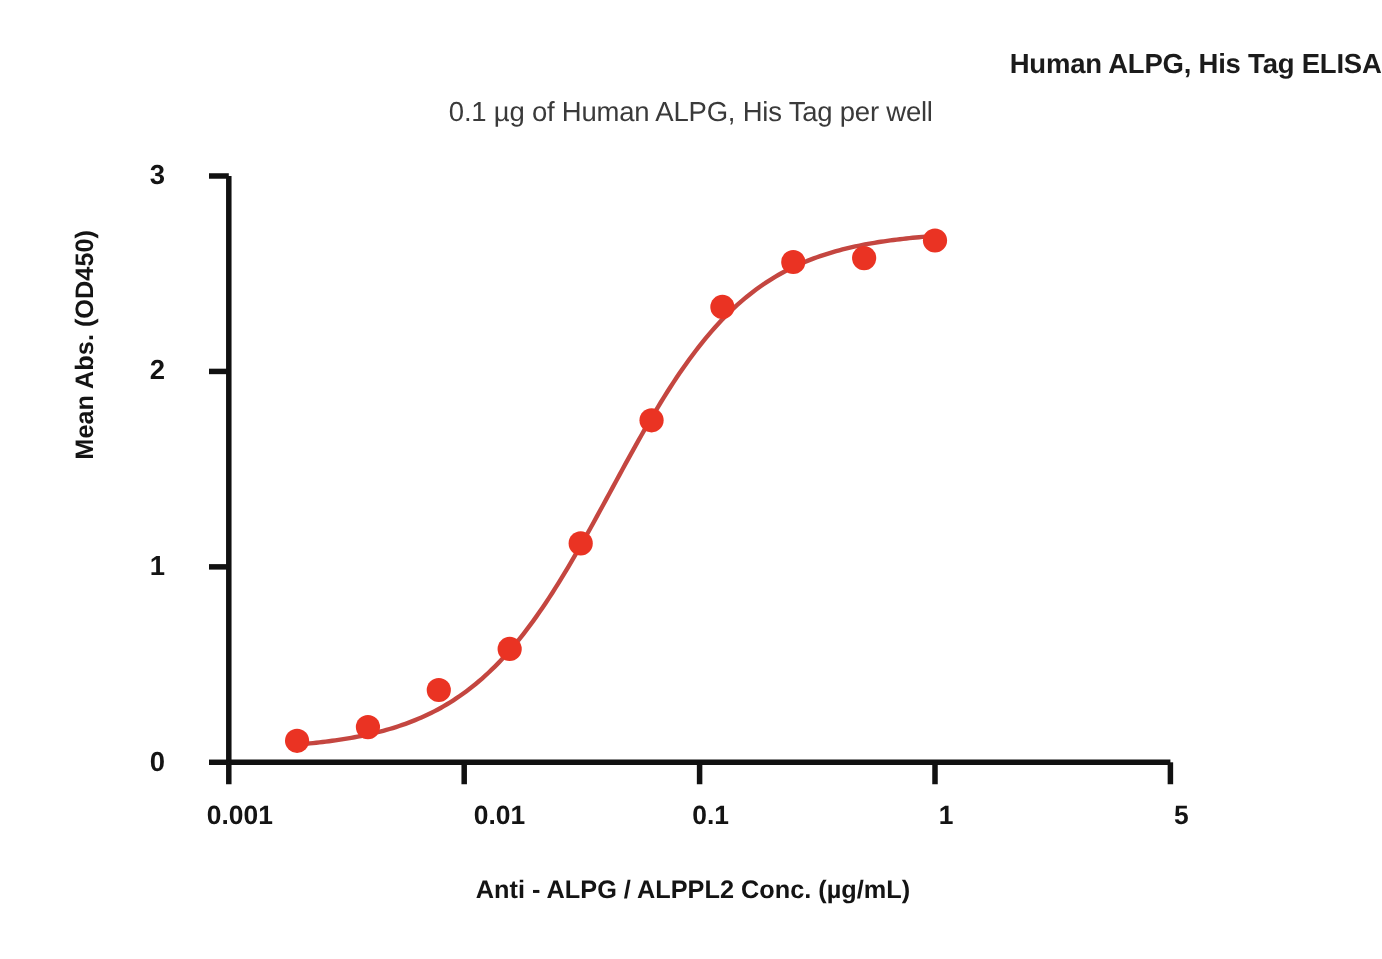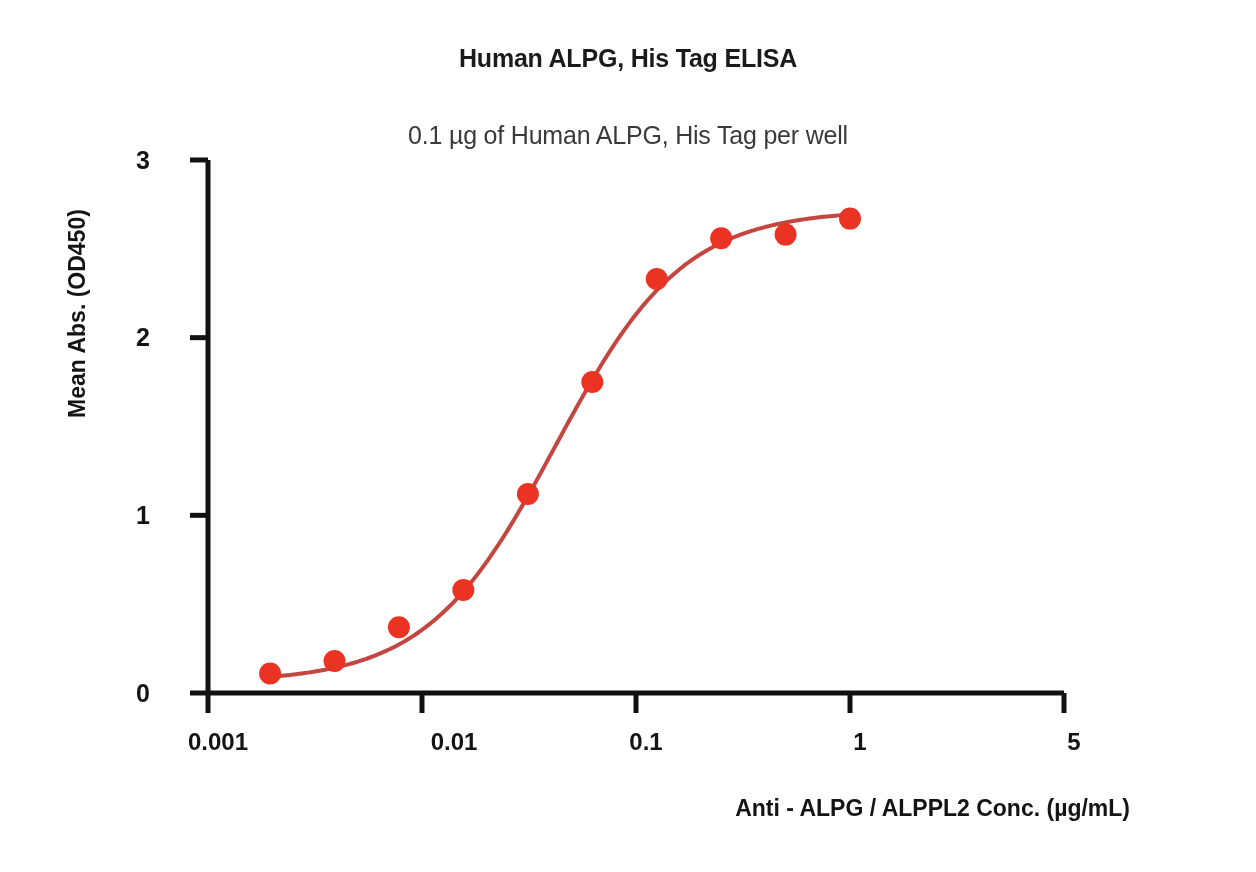--- a/index.html
+++ b/index.html
@@ -17,56 +17,55 @@
   #figure {
     position: relative;
     width: 1256px;
     height: 872px;
   }
   .title {
     position: absolute;
     left: 0;
     top: 44px;
     width: 1256px;
-    text-align: center;
+    text-align: right;
     font-size: 25px;
     font-weight: bold;
     letter-spacing: -0.2px;
     color: #1b1b1b;
   }
   .subtitle {
     position: absolute;
     left: 0;
     top: 88px;
     width: 1256px;
     text-align: center;
     font-size: 25px;
     font-weight: normal;
     letter-spacing: -0.2px;
     color: #3a3a3a;
-    margin-top: 33px;
   }
   .ylabel {
     position: absolute;
     left: -53px;
     top: 300px;
     width: 260px;
     text-align: center;
     transform: rotate(-90deg);
     transform-origin: center center;
     font-size: 23px;
     font-weight: bold;
     color: #141414;
   }
   .xlabel {
     position: absolute;
     left: 130px;
     top: 795px;
     width: 1000px;
-    text-align: right;
+    text-align: center;
     font-size: 23px;
     font-weight: bold;
     color: #141414;
   }
   .annotation {
     position: absolute;
     left: 900px;
     top: 400px;
     font-size: 25px;
     font-weight: normal;

